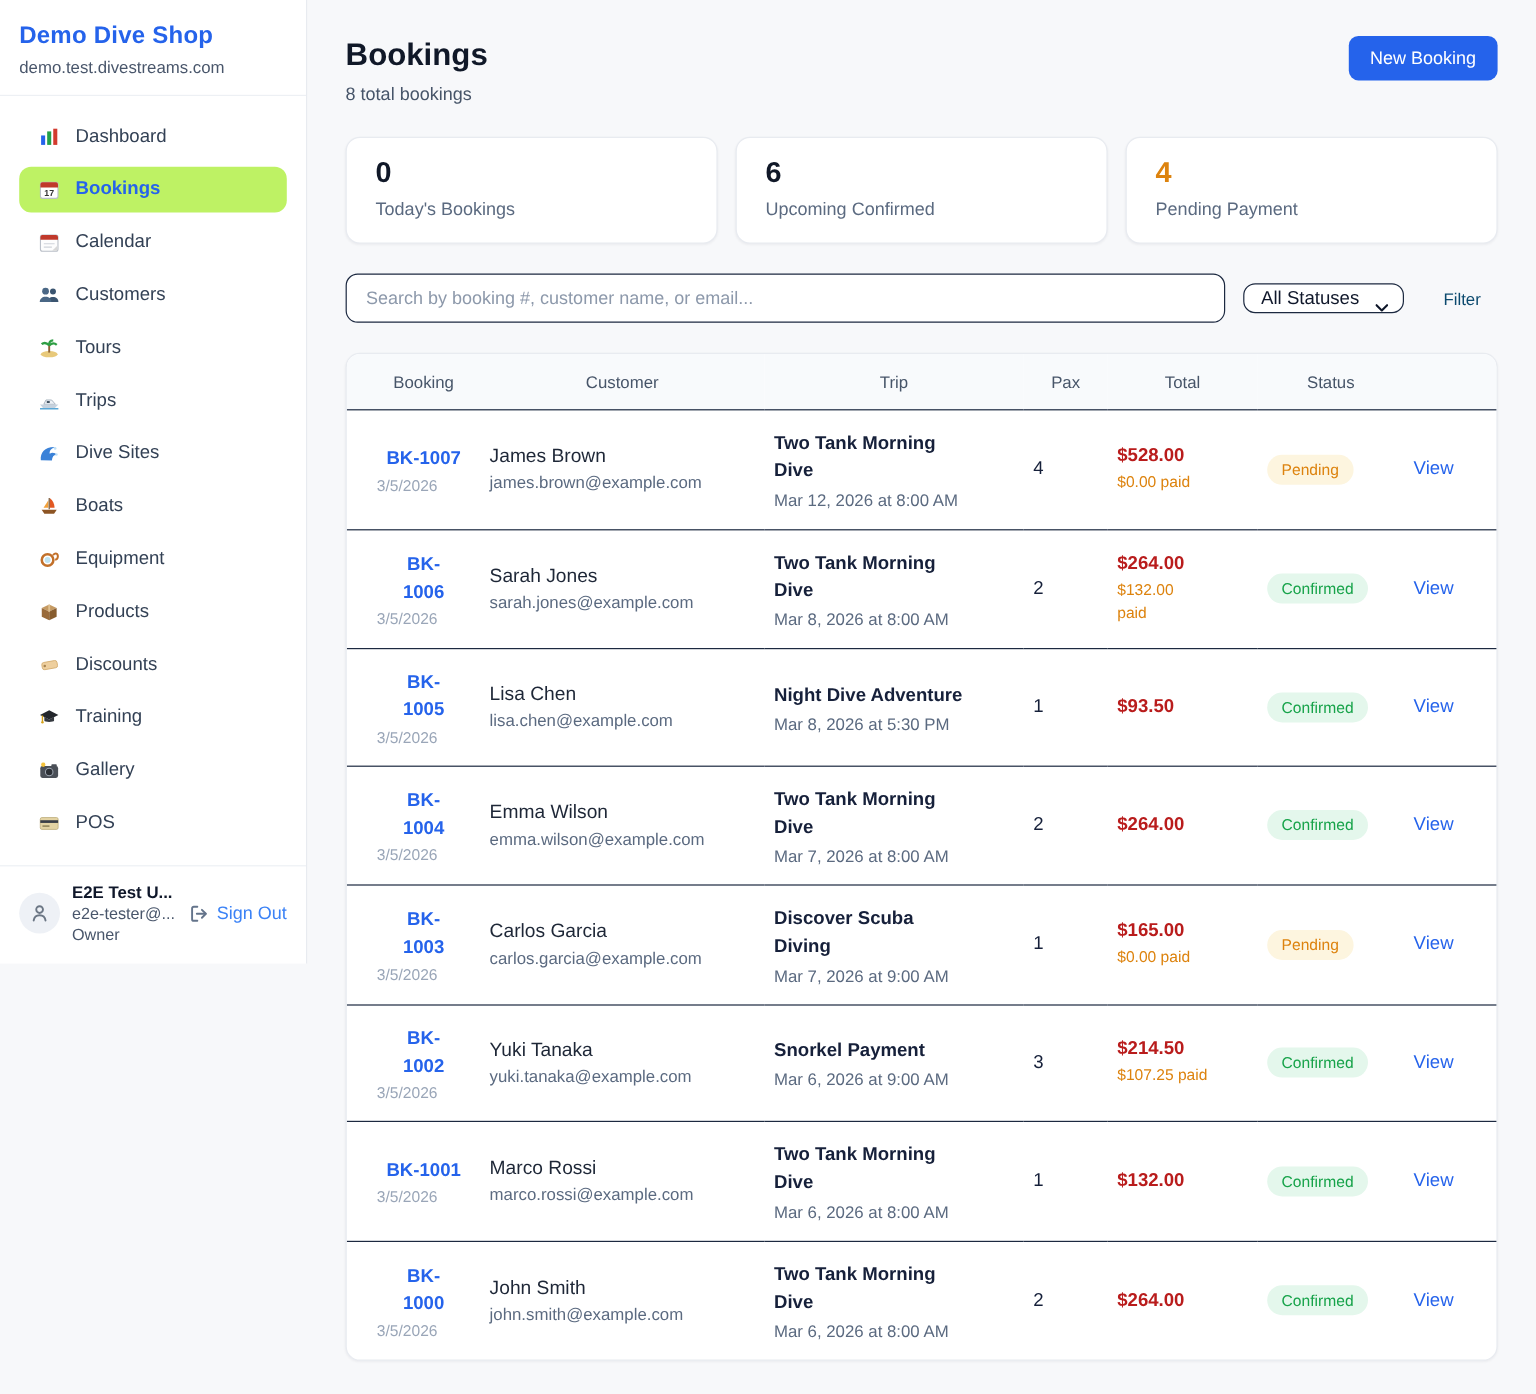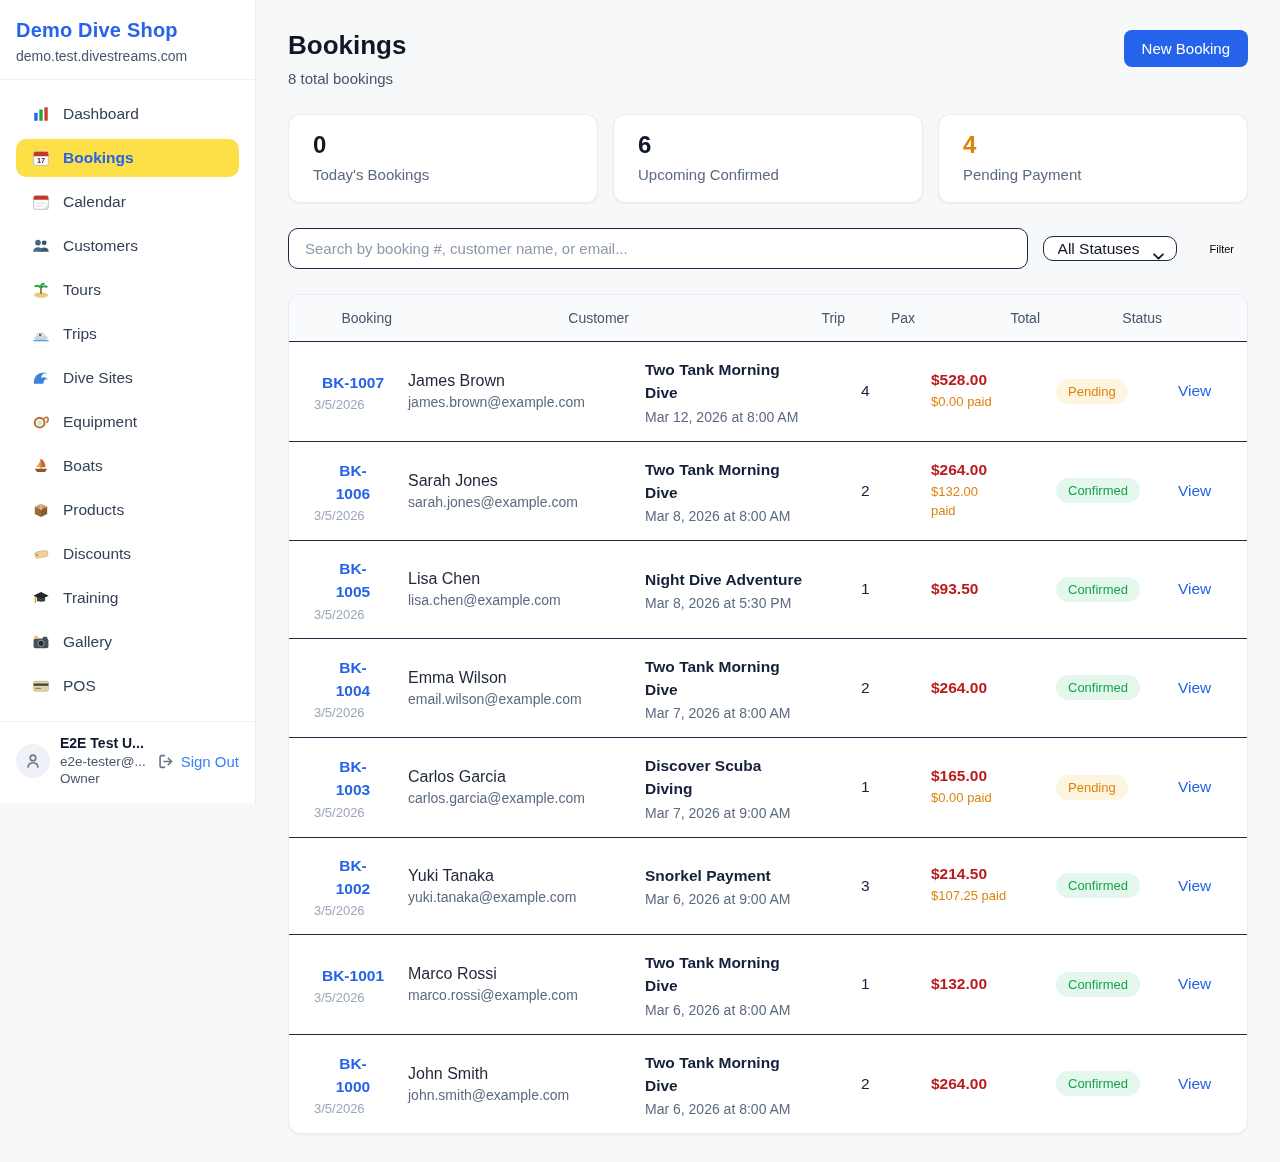--- a/index.html
+++ b/index.html
@@ -9,21 +9,21 @@
     font-family:"Liberation Sans", sans-serif; overflow:hidden; position:relative;
   }
   
   .sidebar { position:absolute; left:0; top:0; width:256px; background:#fff; border-right:1px solid #e8ebf0; }
   .side-header { padding:19px 16px 15px; border-bottom:1px solid #edf0f4; }
   .shop-name { font-size:20px; font-weight:bold; color:#2563eb; letter-spacing:.2px; }
   .shop-domain { font-size:14px; color:#49566b; margin-top:6px; }
   .side-nav { padding:15px 16px 10px; }
   .nav-item { display:flex; align-items:center; gap:13px; height:38px; padding:0 16px;
     border-radius:10px; font-size:15.5px; color:#334155; margin-bottom:6px; cursor:pointer; }
-  .nav-item.active { background:#fde047; color:#2563eb; font-weight:bold; }
+  .nav-item.active { background:#bef264; color:#2563eb; font-weight:bold; }
   .nav-icon { width:18px; height:18px; flex:none; display:flex; align-items:center; justify-content:center; }
   .nav-icon svg { width:18px; height:18px; }
   .user-section { border-top:1px solid #edf0f4; padding:13px 16px 16px; display:flex; align-items:center; }
   .avatar { width:34px; height:34px; border-radius:50%; background:#eef1f6; display:flex;
     align-items:center; justify-content:center; flex:none; }
   .user-info { margin-left:10px; line-height:1.28; min-width:0; }
   .user-name { font-size:14px; font-weight:bold; color:#0f172a; }
   .user-email, .user-role { font-size:13.5px; color:#49566b; }
   .sign-out { margin-left:auto; display:flex; align-items:center; gap:7px; color:#3b82f6;
     font-size:15px; background:none; border:none; font-family:inherit; cursor:pointer; }
@@ -41,27 +41,27 @@
   .stat-label { margin-top:7px; font-size:15px; color:#5b6a80; }
   .filter-row { display:flex; align-items:center; margin-top:25px; }
   .search-input { flex:1; height:41px; border:1px solid #1c2940; border-radius:10px; padding:0 16px;
     font-size:15px; background:#fff; color:#0f172a; font-family:inherit; outline:none; }
   .search-input::placeholder { color:#8d99ab; }
   .select-wrap { position:relative; margin-left:15px; }
   .status-select { appearance:none; -webkit-appearance:none; height:25px; border:1px solid #1c2940;
     border-radius:10px; background:#fff; padding:0 36px 0 14px; font-size:15.5px; color:#0f172a;
     font-family:inherit; cursor:pointer; }
   .chevron { position:absolute; right:13px; top:17px; pointer-events:none; display:flex; }
-  .filter-btn { background:none; border:none; font-size:11px; color:#000000; margin-left:19px;
+  .filter-btn { background:none; border:none; font-size:14px; color:#0c4a6e; margin-left:19px;
     padding:8px 14px; font-family:inherit; cursor:pointer; }
   
   .table-card { margin-top:25px; background:#fff; border:1px solid #e8ebf0; border-radius:12px;
     overflow:hidden; box-shadow:0 1px 2px rgba(16,24,40,.05); }
   table { width:100%; border-collapse:collapse; table-layout:fixed; }
-  thead th { background:#f8fafc; text-align:right; font-size:14px; font-weight:normal; color:#475569;
+  thead th { background:#f8fafc; text-align:center; font-size:14px; font-weight:normal; color:#475569;
     padding:15px 8px; border-bottom:1px solid #1c2940; }
   thead th:first-child { padding-left:25px; }
   tbody td { padding:16px 8px; border-bottom:1px solid #1c2940; vertical-align:middle; }
   tbody tr:last-child td { border-bottom:none; }
   tbody td:first-child { padding-left:25px; }
   .bk-id { color:#2563eb; font-size:15.5px; font-weight:bold; white-space:pre-line; line-height:1.5; cursor:pointer;text-align:center; }
   .bk-date { font-size:13px; color:#9aa6b8; margin-top:3px; }
   .cust-name { font-size:16px; color:#1e2737; }
   .cust-email { font-size:14px; color:#5b6a80; margin-top:4px; }
   .trip-name { font-size:15.5px; font-weight:bold; color:#16203a; white-space:pre-line; line-height:1.5; }
@@ -154,37 +154,37 @@
             <path d="M1.8 13C1.2 7 5 2.8 12.6 3.2c-3.2 1-4.6 2.8-4.2 5 1.6-1.4 4-1 5.6 1-2.6-.4-3.6.8-4 4z" fill="#3b82d8"></path>
             <circle cx="12.4" cy="4.2" r="1" fill="#bfe0f7"></circle>
             <circle cx="13.4" cy="8.6" r="0.9" fill="#bfe0f7"></circle>
           </svg>
         </span>
     <span class="nav-label">Dive Sites</span>
   </div>
       <div class="nav-item">
     <span class="nav-icon">
           <svg viewBox="0 0 16 16">
-            <circle cx="6.8" cy="8.6" r="4.3" fill="none" stroke="#c2702a" stroke-width="1.9"></circle>
-            <circle cx="6.8" cy="8.6" r="2.2" fill="#bfe3f2"></circle>
-            <path d="M10.8 5c1.8-2 3.8-1.4 3.6 1.2-.1 1.3-.8 2-2 2.2" fill="none" stroke="#c2702a" stroke-width="1.5"></path>
-          </svg>
-        </span>
-    <span class="nav-label">Equipment</span>
-  </div>
-      <div class="nav-item">
-    <span class="nav-icon">
-          <svg viewBox="0 0 16 16">
             <path d="M8.4 1.8c2.4 1.8 3.4 4 3.6 7.2H8.4z" fill="#e25822"></path>
             <path d="M7.4 3.4V9H3.8z" fill="#f2a13c"></path>
             <path d="M2.4 10.4h11.2l-2 3H4.4z" fill="#8d5524"></path>
             <path d="M8 1.8v8.4" stroke="#6b4a26" stroke-width="0.8"></path>
           </svg>
         </span>
     <span class="nav-label">Boats</span>
+  </div>
+      <div class="nav-item">
+    <span class="nav-icon">
+          <svg viewBox="0 0 16 16">
+            <circle cx="6.8" cy="8.6" r="4.3" fill="none" stroke="#c2702a" stroke-width="1.9"></circle>
+            <circle cx="6.8" cy="8.6" r="2.2" fill="#bfe3f2"></circle>
+            <path d="M10.8 5c1.8-2 3.8-1.4 3.6 1.2-.1 1.3-.8 2-2 2.2" fill="none" stroke="#c2702a" stroke-width="1.5"></path>
+          </svg>
+        </span>
+    <span class="nav-label">Equipment</span>
   </div>
       <div class="nav-item">
     <span class="nav-icon">
           <svg viewBox="0 0 16 16">
             <path d="M2.5 5 8 2.4 13.5 5 8 7.6z" fill="#c59a62"></path>
             <path d="M2.5 5v6.6L8 14.2V7.6z" fill="#9a6b3a"></path>
             <path d="M13.5 5v6.6L8 14.2V7.6z" fill="#875c2e"></path>
             <path d="M7.3 2.7l1.4-.1v5.2l-1.4.1z" fill="#e0c190"></path>
           </svg>
         </span>
@@ -390,21 +390,21 @@
     <td><span class="view-link">View</span></td>
   </tr>
           <tr>
     <td>
       <div class="bk-id">BK-
 1004</div>
       <div class="bk-date">3/5/2026</div>
     </td>
     <td>
       <div class="cust-name">Emma Wilson</div>
-      <div class="cust-email">email.wilson@example.com</div>
+      <div class="cust-email">emma.wilson@example.com</div>
     </td>
     <td>
       <div class="trip-name">Two Tank Morning
 Dive</div>
       <div class="trip-date">Mar 7, 2026 at 8:00 AM</div>
     </td>
     <td class="pax-cell">2</td>
     <td>
       <div class="total-amount">$264.00</div>
 

